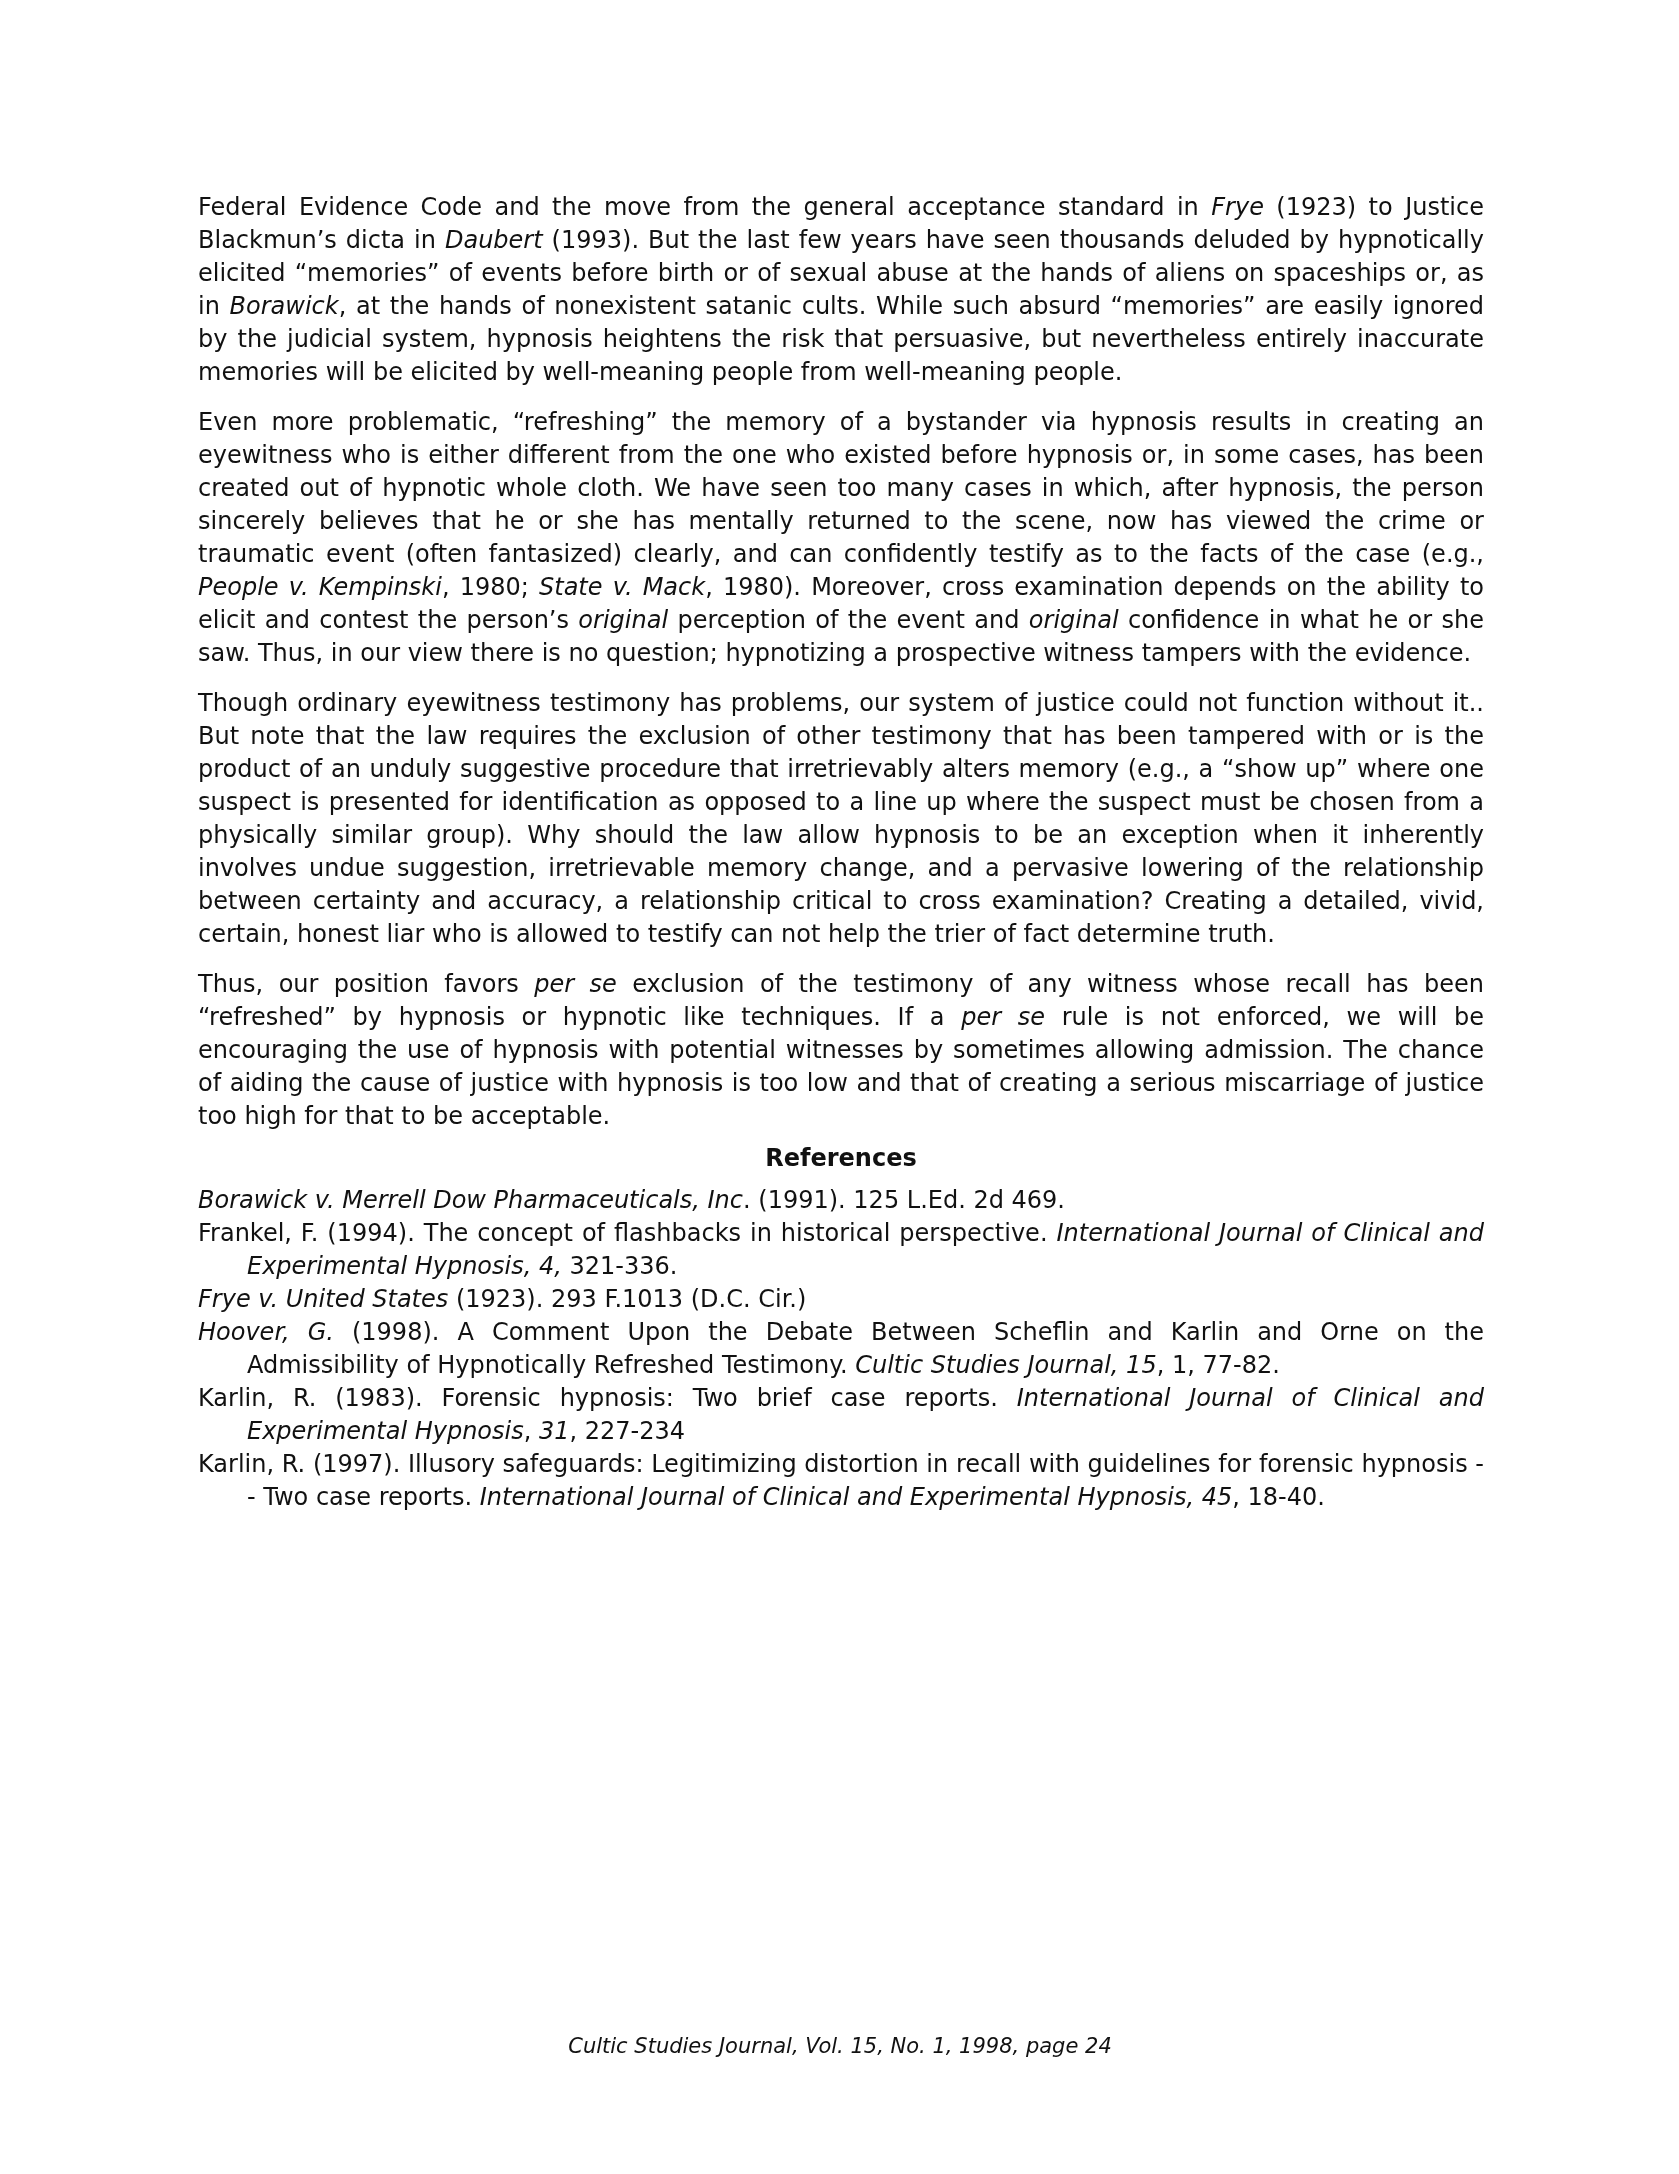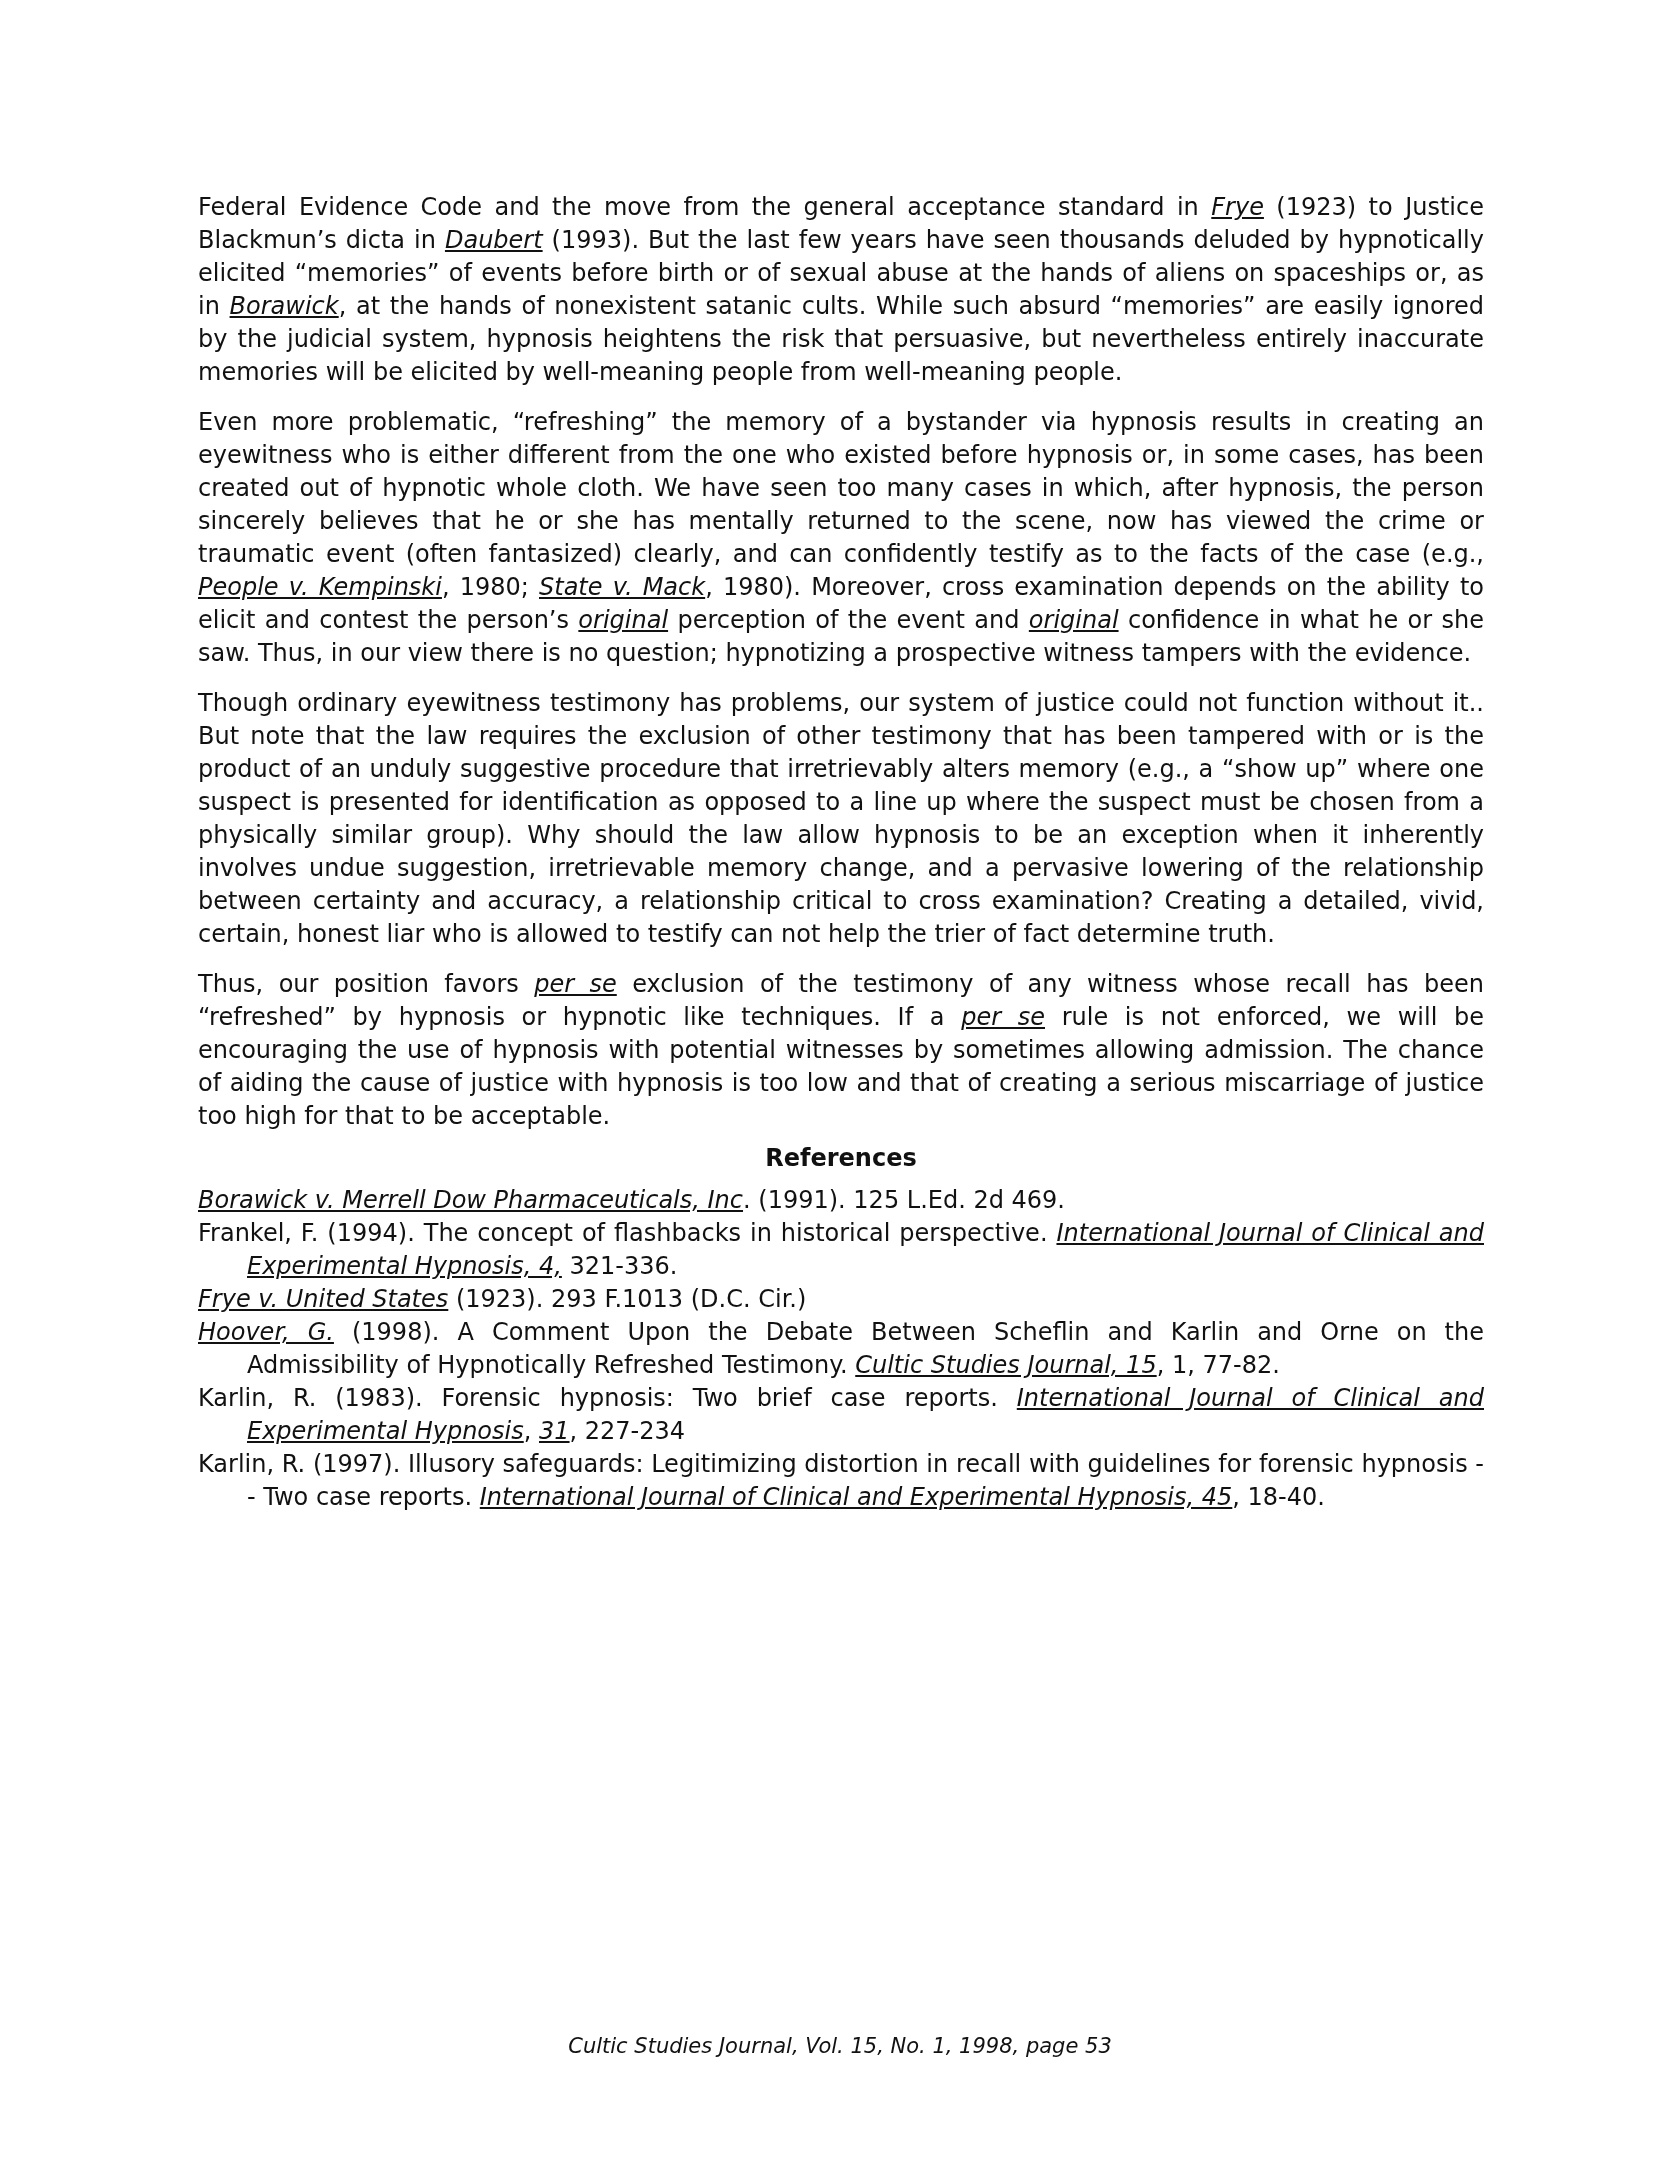--- a/index.html
+++ b/index.html
@@ -10,21 +10,21 @@
     color: #111111;
   }
   .para { margin: 0 0 17px 0; text-align: justify; }
   .para:last-of-type { margin-bottom: 0; }
   .refs-heading {
     font-weight: bold; text-align: center; margin: 0 0 8.5px 0; line-height: 33px;
   }
   .ref {
     margin: 0; padding-left: 49px; text-indent: -49px; text-align: justify;
   }
-  i, .it { font-style: italic; text-decoration: underline; }
+  i, .it { font-style: italic; }
   .footer {
     position: absolute; left: 0; width: 1680px; top: 2034px; text-align: center;
     font-family: "DejaVu Sans", sans-serif; font-style: italic; font-size: 21px; color: #111;
   }
 </style>
 </head>
 <body>
 
 <div class="page">
   <div>
@@ -38,14 +38,14 @@
     <div class="refs-heading">References</div>
     <p class="ref"><span class="it">Borawick v. Merrell Dow Pharmaceuticals, Inc</span><span>.  (1991).  125 L.Ed. 2d 469.</span></p>
     <p class="ref"><span>Frankel, F. (1994).  The concept of flashbacks in historical perspective.  </span><span class="it">International Journal of Clinical and Experimental Hypnosis, 4,</span><span> 321-336.</span></p>
     <p class="ref"><span class="it">Frye v. United States</span><span>  (1923).  293 F.1013 (D.C. Cir.)</span></p>
     <p class="ref"><span class="it">Hoover, G.</span><span> (1998).  A Comment Upon the Debate Between Scheflin and Karlin and Orne on the Admissibility of Hypnotically Refreshed Testimony. </span><span class="it">Cultic Studies Journal, 15</span><span>, 1, 77-82.</span></p>
     <p class="ref"><span>Karlin, R. (1983). Forensic hypnosis: Two brief case reports. </span><span class="it">International Journal of Clinical and Experimental Hypnosis</span><span>, </span><span class="it">31</span><span>, 227-234</span></p>
     <p class="ref"><span>Karlin, R. (1997). Illusory safeguards: Legitimizing distortion in recall with guidelines for forensic hypnosis -- Two case reports. </span><span class="it">International Journal of Clinical and Experimental Hypnosis, 45</span><span>, 18-40.</span></p>
   </div>
 </div>
 
-<div class="footer">Cultic Studies Journal, Vol. 15, No. 1, 1998, page 53</div>
+<div class="footer">Cultic Studies Journal, Vol. 15, No. 1, 1998, page 24</div>
 
 
 </body></html>

